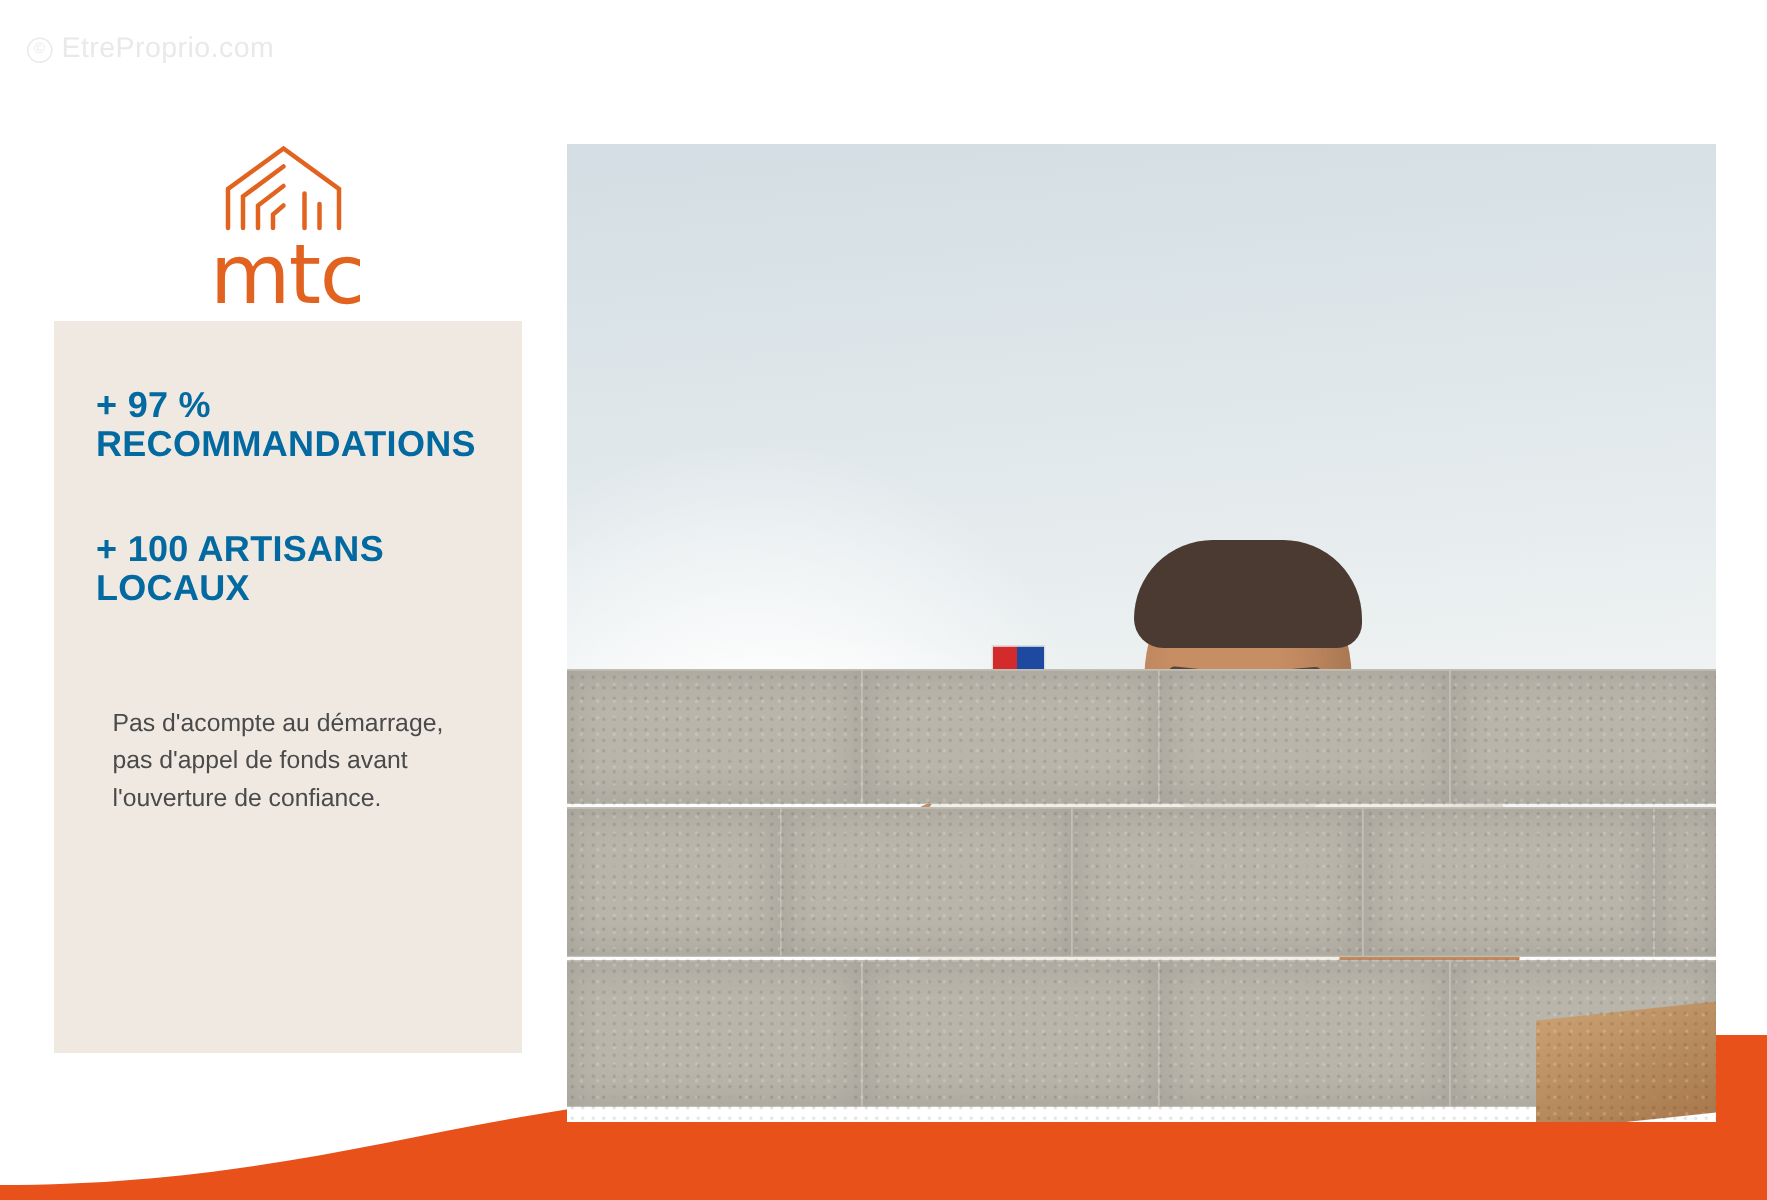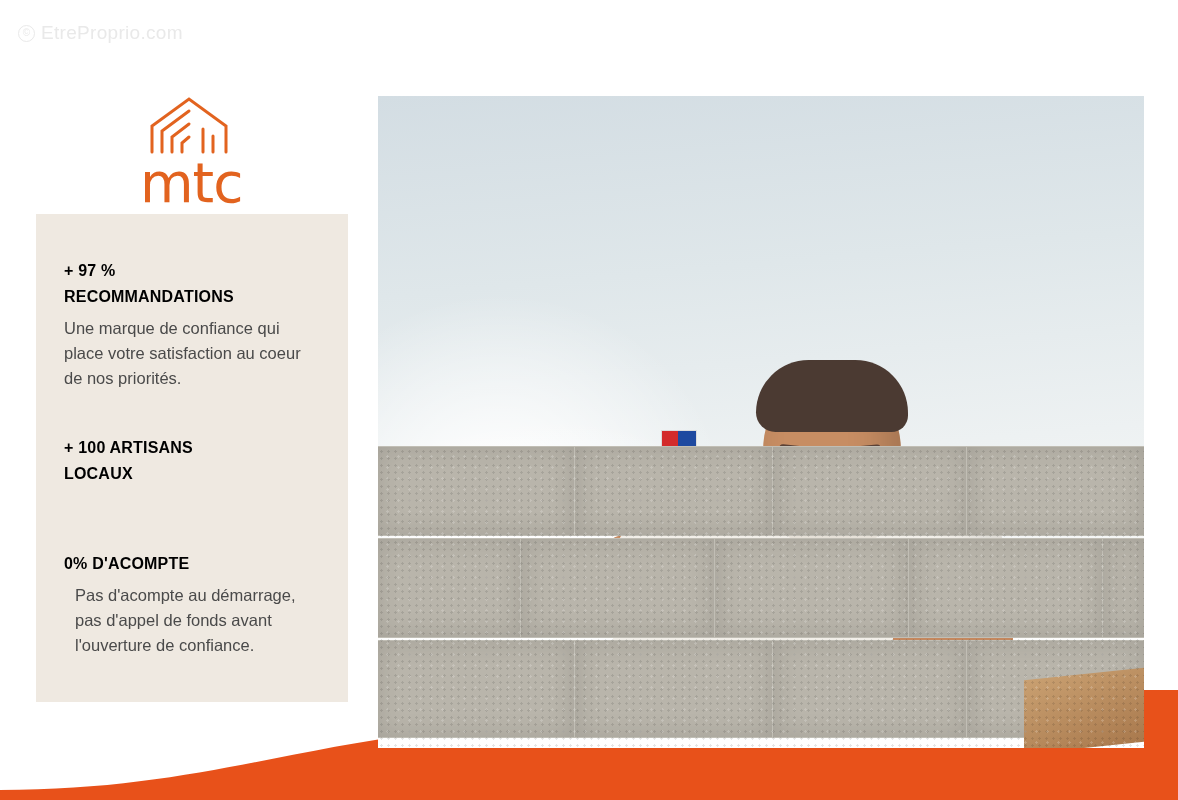--- a/index.html
+++ b/index.html
@@ -79,22 +79,22 @@
     top: 214px;
     width: 312px;
     height: 488px;
     background: #efe9e1;
     box-sizing: border-box;
     padding: 44px 34px 0 28px;
   }
 
   .block { margin-bottom: 30px; }
   .block-title {
-    color: #000000;
-    font-size: 16px;
+    color: #0369a1;
+    font-size: 24px;
     font-weight: bold;
     line-height: 26px;
     letter-spacing: 0.2px;
     margin: 0 0 6px 0;
     white-space: pre-line;
   }
   .block-body {
     color: #4a4a4a;
     font-size: 16.5px;
     line-height: 25px;
@@ -321,30 +321,28 @@
       </g>
     </svg>
     <div class="logo-word">mtc</div>
   </div>
 
   <div class="info-card">
 
     <div class="block spaced-1">
       <p class="block-title">+ 97 %
 RECOMMANDATIONS</p>
-      <p class="block-body">Une marque de confiance qui place votre satisfaction au coeur de nos priorités.</p>
     </div>
 
     <div class="block spaced-2">
       <p class="block-title">+ 100 ARTISANS
 LOCAUX</p>
     </div>
 
     <div class="block">
-      <p class="block-title">0% D'ACOMPTE</p>
       <p class="block-body indented">Pas d'acompte au démarrage, pas d'appel de fonds avant l'ouverture de confiance.</p>
     </div>
 
   </div>
 </div>
 
 <div class="photo">
   <div class="sky"></div>
   <div class="sunburst"></div>
 

